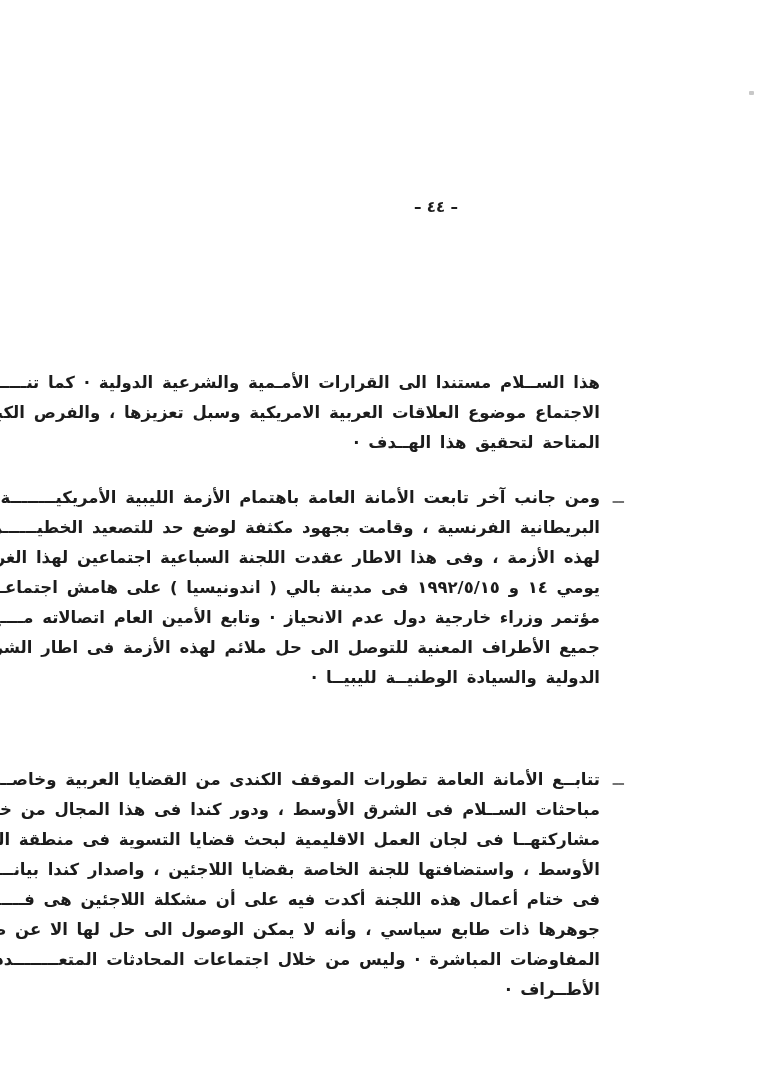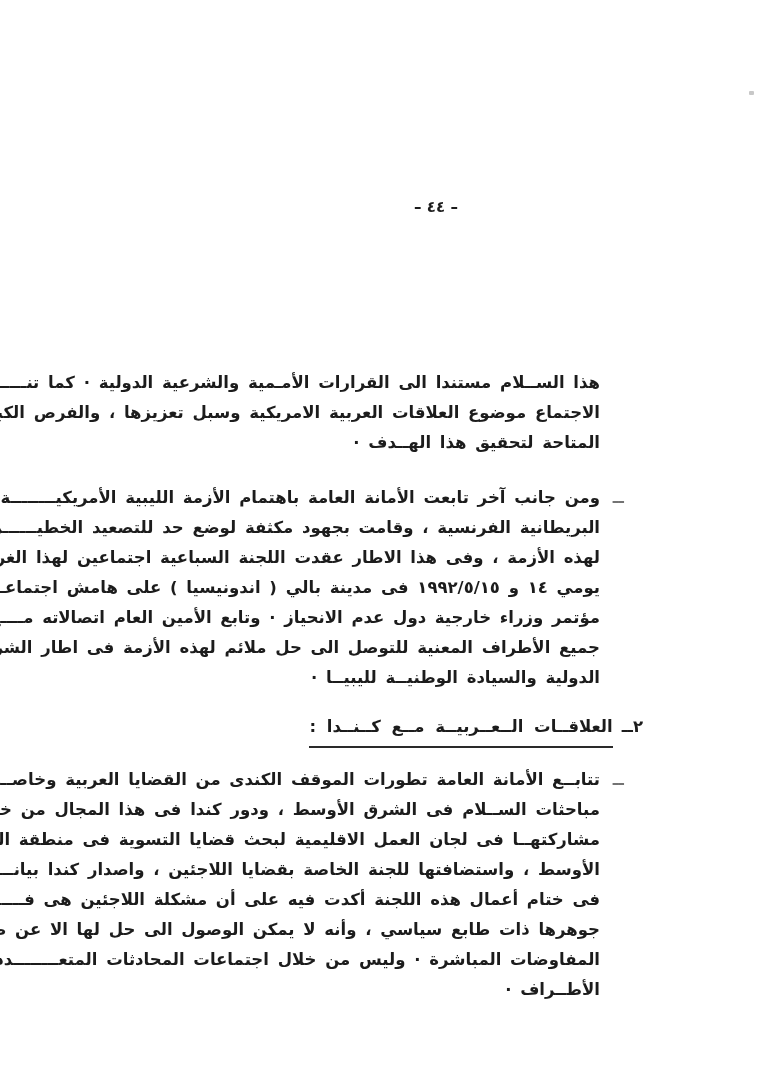--- a/index.html
+++ b/index.html
@@ -111,23 +111,20 @@
     <span class="marker">ــ</span>
     <div class="line">ومن جانب آخر تابعت الأمانة العامة باهتمام الأزمة الليبية الأمريكيــــــــة</div>
     <div class="line">البريطانية الفرنسية ، وقامت بجهود مكثفة لوضع حد للتصعيد الخطيــــــر</div>
     <div class="line">لهذه الأزمة ، وفى هذا الاطار عقدت اللجنة السباعية اجتماعين لهذا الغرض</div>
     <div class="line">يومي ١٤ و ١٩٩٢/٥/١٥ فى مدينة بالي ( اندونيسيا ) على هامش اجتماعــــات</div>
     <div class="line">مؤتمر وزراء خارجية دول عدم الانحياز · وتابع الأمين العام اتصالاته مــــع</div>
     <div class="line">جميع الأطراف المعنية للتوصل الى حل ملائم لهذه الأزمة فى اطار الشرعيــــة</div>
     <div class="line">الدولية والسيادة الوطنيــة لليبيــا ·</div>
   </div>
 
-  <div class="heading">
-    <span class="num">٢ــ</span><span class="title">العلاقــات الــعــربيــة مــع كــنــدا :</span>
-  </div>
 
   <div class="para para-marked" id="para3">
     <span class="marker">ــ</span>
     <div class="line">تتابــع الأمانة العامة تطورات الموقف الكندى من القضايا العربية وخاصــة</div>
     <div class="line">مباحثات الســلام فى الشرق الأوسط ، ودور كندا فى هذا المجال من خــــــلا ل</div>
     <div class="line">مشاركتهــا فى لجان العمل الاقليمية لبحث قضايا التسوية فى منطقة الشــرق</div>
     <div class="line">الأوسط ، واستضافتها للجنة الخاصة بقضايا اللاجئين ، واصدار كندا بيانــــا</div>
     <div class="line">فى ختام أعمال هذه اللجنة أكدت فيه على أن مشكلة اللاجئين هى فــــــــي</div>
     <div class="line">جوهرها ذات طابع سياسي ، وأنه لا يمكن الوصول الى حل لها الا عن طريق</div>
     <div class="line">المفاوضات المباشرة · وليس من خلال اجتماعات المحادثات المتعــــــــددة</div>

